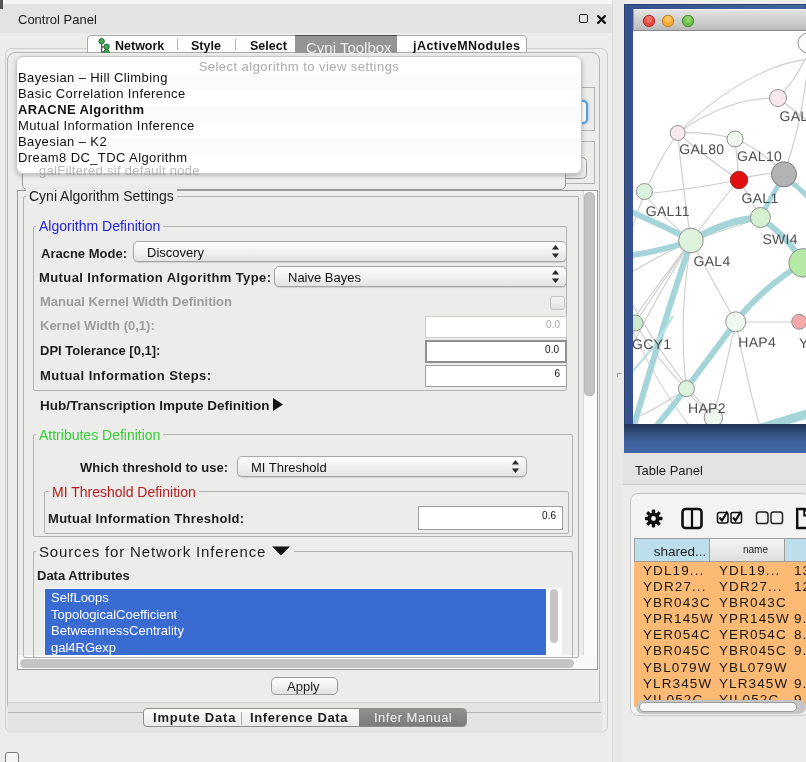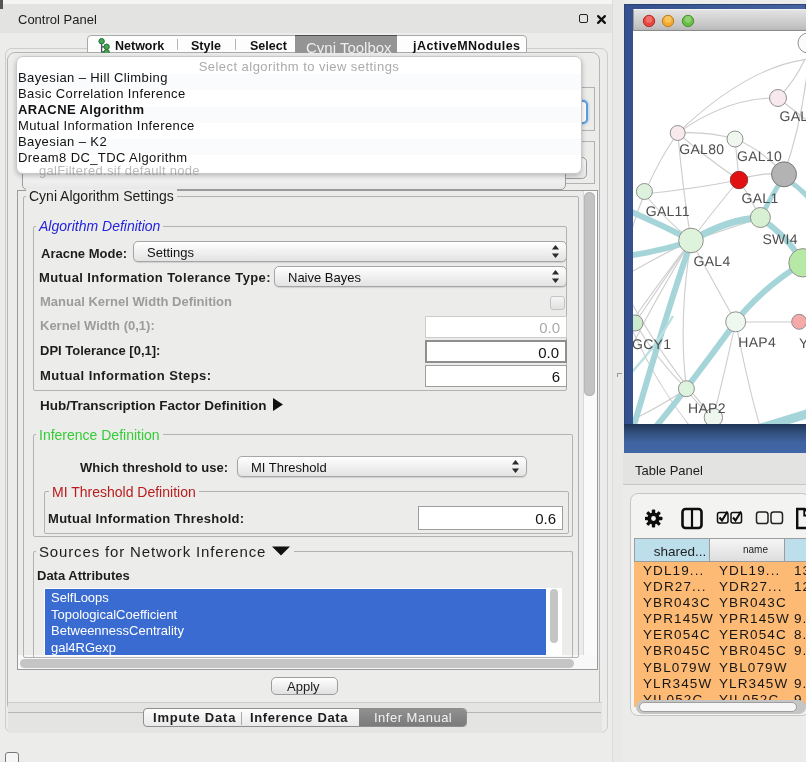--- a/index.html
+++ b/index.html
@@ -9,21 +9,21 @@
   .b13 { font-size:13px; font-weight:bold; color:#1d1d1d; }
   .r13 { font-size:13px; color:#1d1d1d; }
   .gbox { position:absolute; border:1px solid #b2b2b2; border-radius:2px; }
   .glabel { position:absolute; background:#ececeb; padding:0 3px; font-size:14px; line-height:14px; }
   .combo { position:absolute; border:1px solid #a6a6a6; border-radius:5px;
            background:linear-gradient(#ffffff, #f2f2f2 45%, #e3e3e3); 
            box-shadow:0 1px 1px rgba(0,0,0,0.12);}
   .combo .ctext { position:absolute; left:13px; top:3px; font-size:13px; color:#111; }
   .spin { position:absolute; right:6px; top:3px; width:9px; }
   .tfield { position:absolute; background:#fff; border:1px solid #bdbdbd; }
-  .tfield .val { position:absolute; right:6px; top:2px; font-size:15px; color:#111; }
+  .tfield .val { position:absolute; right:6px; top:2px; font-size:10px; color:#111; }
 </style>
 </head>
 <body>
 
 <div class="abs" style="left:0;top:0;width:612px;height:762px;background:#ececeb;"></div>
 <div class="abs" style="left:0;top:0;width:612px;height:4px;background:#f5f5f4;"></div>
 <div class="abs" style="left:0;top:4px;width:612px;height:29px;background:#e3e3e2;"></div>
 <div class="abs" style="left:0;top:0;width:3px;height:9px;background:#555;"></div>
 <div class="abs r13" style="left:18px;top:12px;">Control Panel</div>
 
@@ -62,32 +62,32 @@
 <div class="abs" style="left:583px;top:191px;width:14px;height:478px;background:#fafafa;border-left:1px solid #d9d9d9;"></div>
 <div class="abs" style="left:584px;top:192px;width:11px;height:204px;background:#c3c3c3;box-shadow:inset 0 0 0 1px #b7b7b7;border-radius:5.5px;"></div>
 
 <div class="abs" style="left:18px;top:655px;width:579px;height:14px;background:#f8f8f8;"></div>
 <div class="abs" style="left:20px;top:659px;width:554px;height:9px;background:#c5c5c5;border-radius:4.5px;"></div>
 
 <div class="gbox" style="left:23px;top:196px;width:556px;height:462px;"></div>
 <div class="glabel" style="left:26px;top:189px;color:#1d1d1d;">Cyni Algorithm Settings</div>
 
 <div class="gbox" style="left:33px;top:226px;width:534px;height:165px;"></div>
-<div class="glabel" style="left:36px;top:219px;color:#2424dd;font-style:italic;">Algorithm Definition</div>
+<div class="glabel" style="left:36px;top:219px;color:#2424dd;">Algorithm Definition</div>
 
 <div class="abs b13" style="left:41px;top:246px;">Aracne Mode:</div>
 <div class="combo" style="left:133px;top:241px;width:434px;height:21px;">
-  <span class="ctext">Settings</span>
+  <span class="ctext">Discovery</span>
   <svg class="spin" width="8" height="13" viewBox="0 0 8 13">
       <path d="M4 0 L7.6 4.4 H0.4 Z" fill="#2b2b2b"></path>
       <path d="M4 13 L7.6 8.6 H0.4 Z" fill="#2b2b2b"></path>
     </svg>
 </div>
 
-<div class="abs b13" style="left:39px;top:270px;letter-spacing:0.4px;">Mutual Information Tolerance Type:</div>
+<div class="abs b13" style="left:39px;top:270px;letter-spacing:0.4px;">Mutual Information Algorithm Type:</div>
 <div class="combo" style="left:274px;top:266px;width:293px;height:21px;">
   <span class="ctext">Naive Bayes</span>
   <svg class="spin" width="8" height="13" viewBox="0 0 8 13">
       <path d="M4 0 L7.6 4.4 H0.4 Z" fill="#2b2b2b"></path>
       <path d="M4 13 L7.6 8.6 H0.4 Z" fill="#2b2b2b"></path>
     </svg>
 </div>
 
 <div class="abs b13" style="left:40px;top:294px;color:#9c9c9c;">Manual Kernel Width Definition</div>
 <div class="abs" style="left:550px;top:296px;width:15px;height:14px;background:linear-gradient(#f5f5f5,#e2e2e2);border:1px solid #c4c4c4;border-radius:3px;"></div>
@@ -100,27 +100,27 @@
 <div class="abs b13" style="left:40px;top:343px;">DPI Tolerance [0,1]:</div>
 <div class="tfield" style="left:425px;top:340px;width:142px;height:23px;border:2px solid #8f8f8f;">
   <span class="val">0.0</span>
   </div>
 
 <div class="abs b13" style="left:40px;top:368px;letter-spacing:0.45px;">Mutual Information Steps:</div>
 <div class="tfield" style="left:425px;top:365px;width:142px;height:22px;border-color:#9e9e9e;">
   <span class="val">6</span>
   </div>
 
-<div class="abs" style="left:40px;top:398px;font-size:13.5px;color:#1d1d1d;font-weight:600;">Hub/Transcription Factor Definition</div>
+<div class="abs" style="left:40px;top:398px;font-size:13.5px;color:#1d1d1d;font-weight:600;">Hub/Transcription Impute Definition</div>
 <svg class="abs" style="left:272px;top:398px;" width="12" height="13" viewBox="0 0 12 13">
     <path d="M1 0 L11 6.5 L1 13 Z" fill="#111"></path>
   </svg>
 
 <div class="gbox" style="left:33px;top:434px;width:540px;height:103px;"></div>
-<div class="glabel" style="left:36px;top:428px;color:#35cc35;">Inference Definition</div>
+<div class="glabel" style="left:36px;top:428px;color:#35cc35;">Attributes Definition</div>
 
 <div class="abs b13" style="left:80px;top:460px;">Which threshold to use:</div>
 <div class="combo" style="left:237px;top:456px;width:290px;height:21px;">
   <span class="ctext">MI Threshold</span>
   <svg class="spin" width="8" height="13" viewBox="0 0 8 13">
       <path d="M4 0 L7.6 4.4 H0.4 Z" fill="#2b2b2b"></path>
       <path d="M4 13 L7.6 8.6 H0.4 Z" fill="#2b2b2b"></path>
     </svg>
 </div>
 

